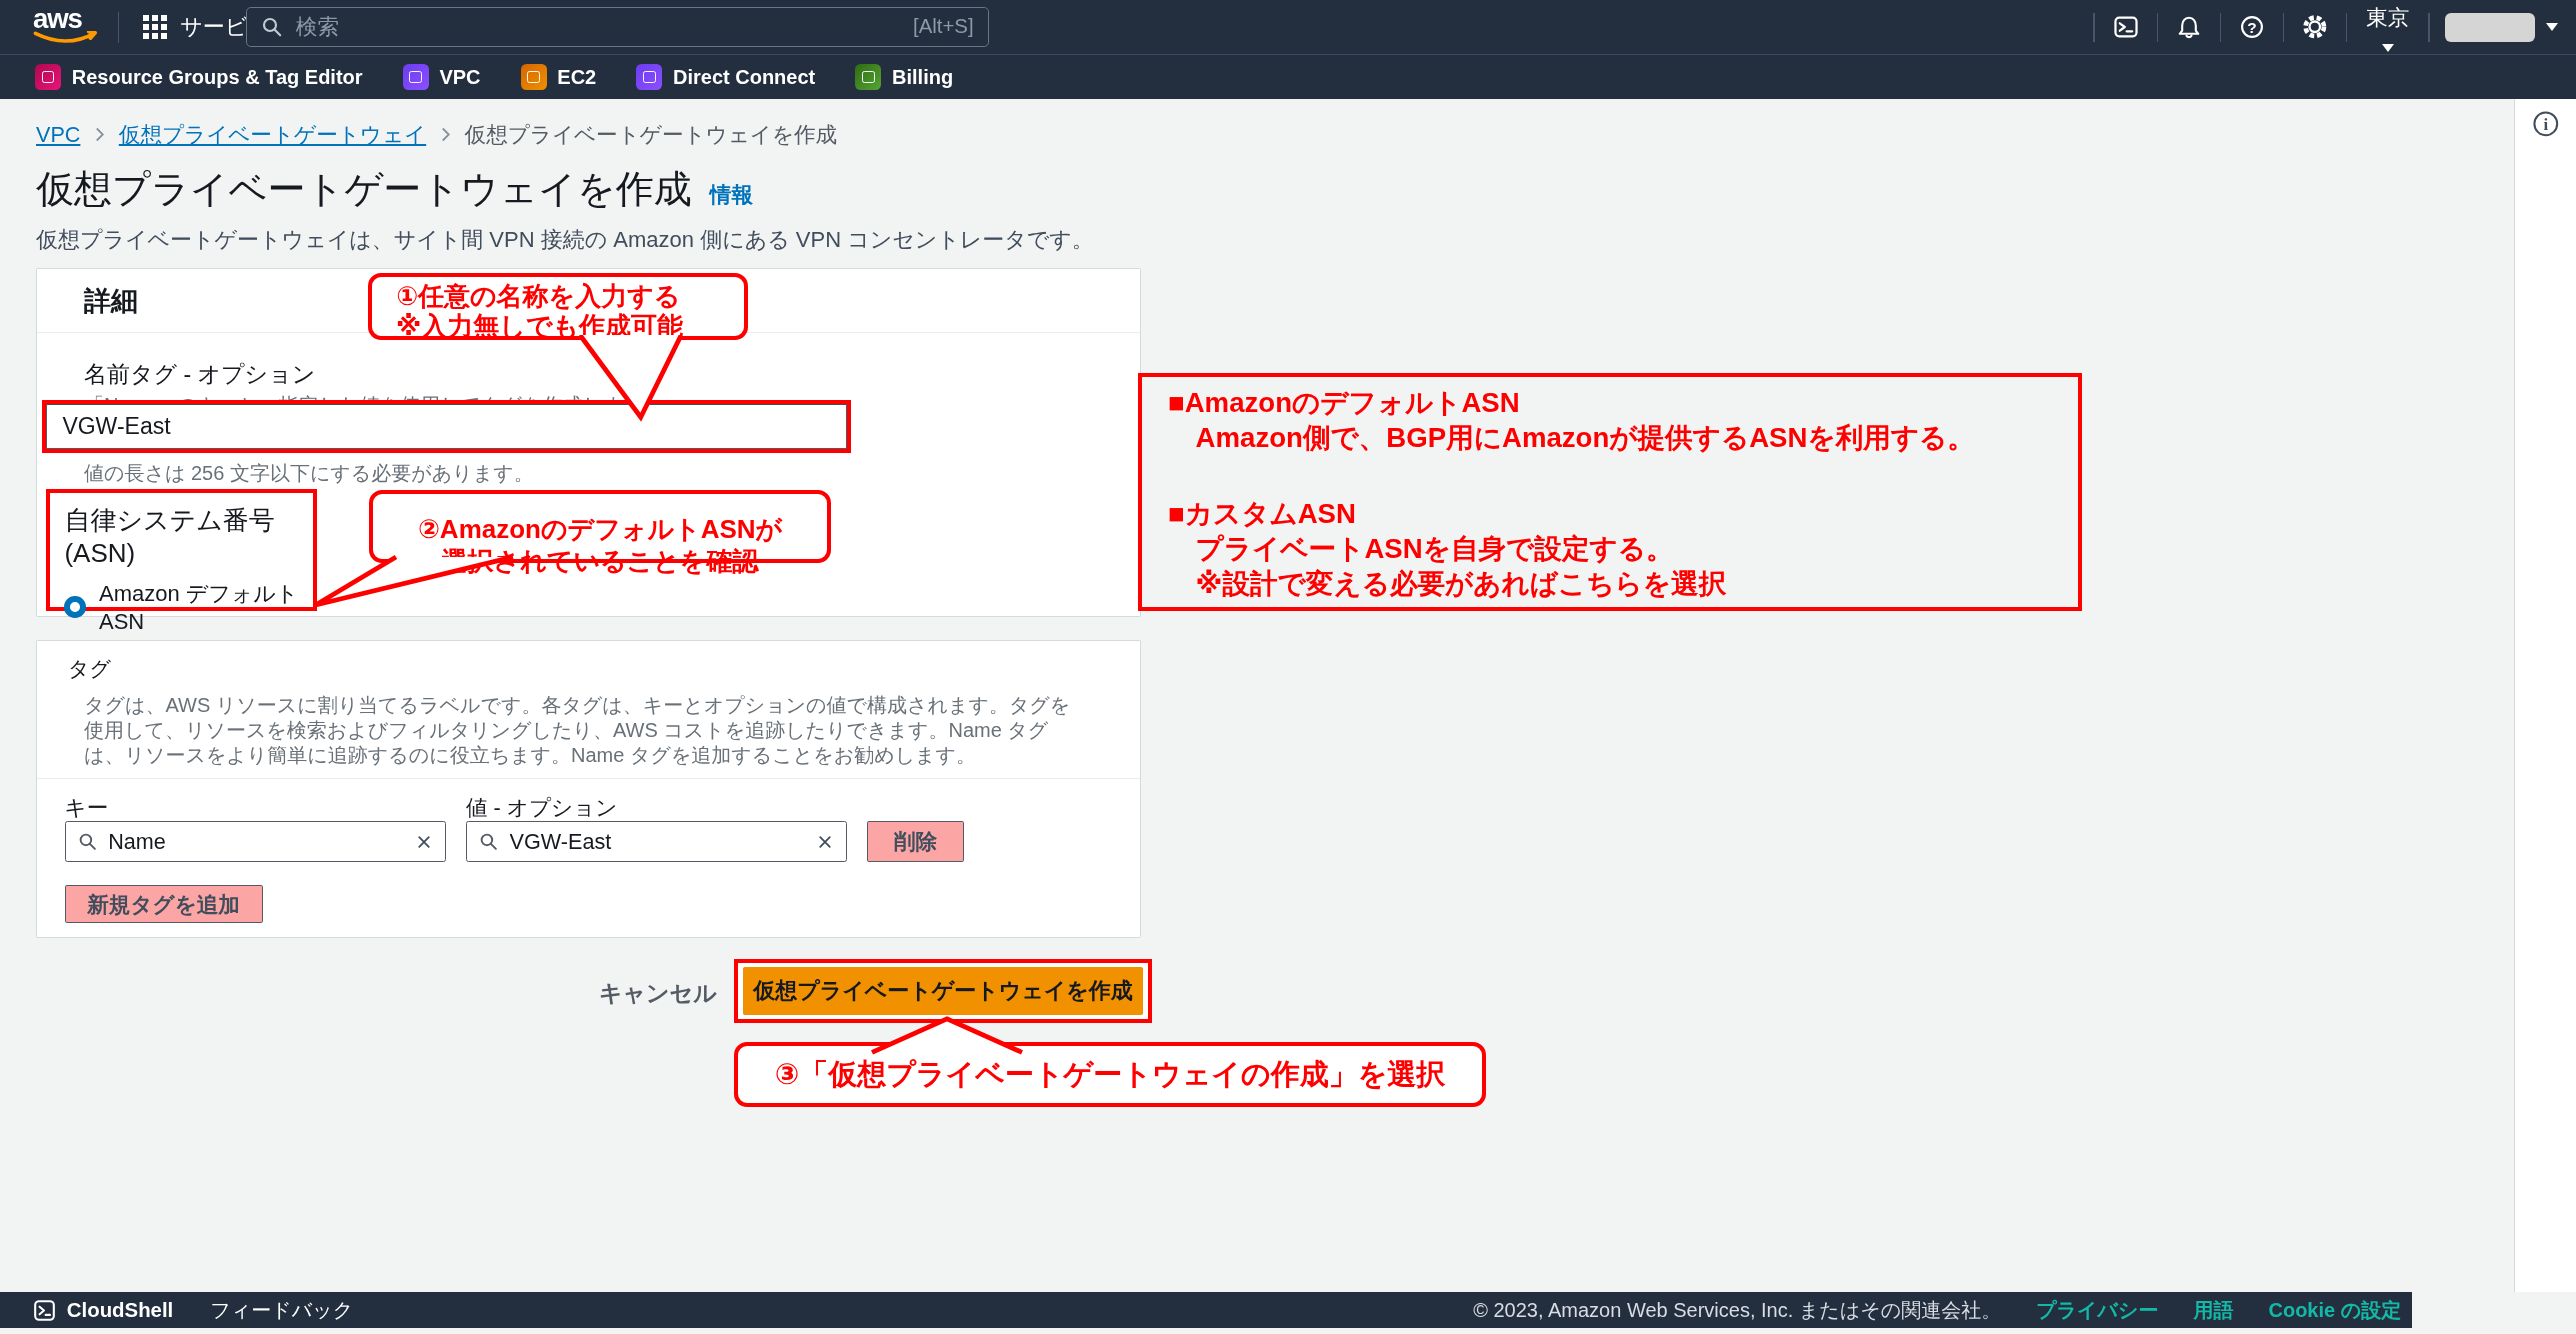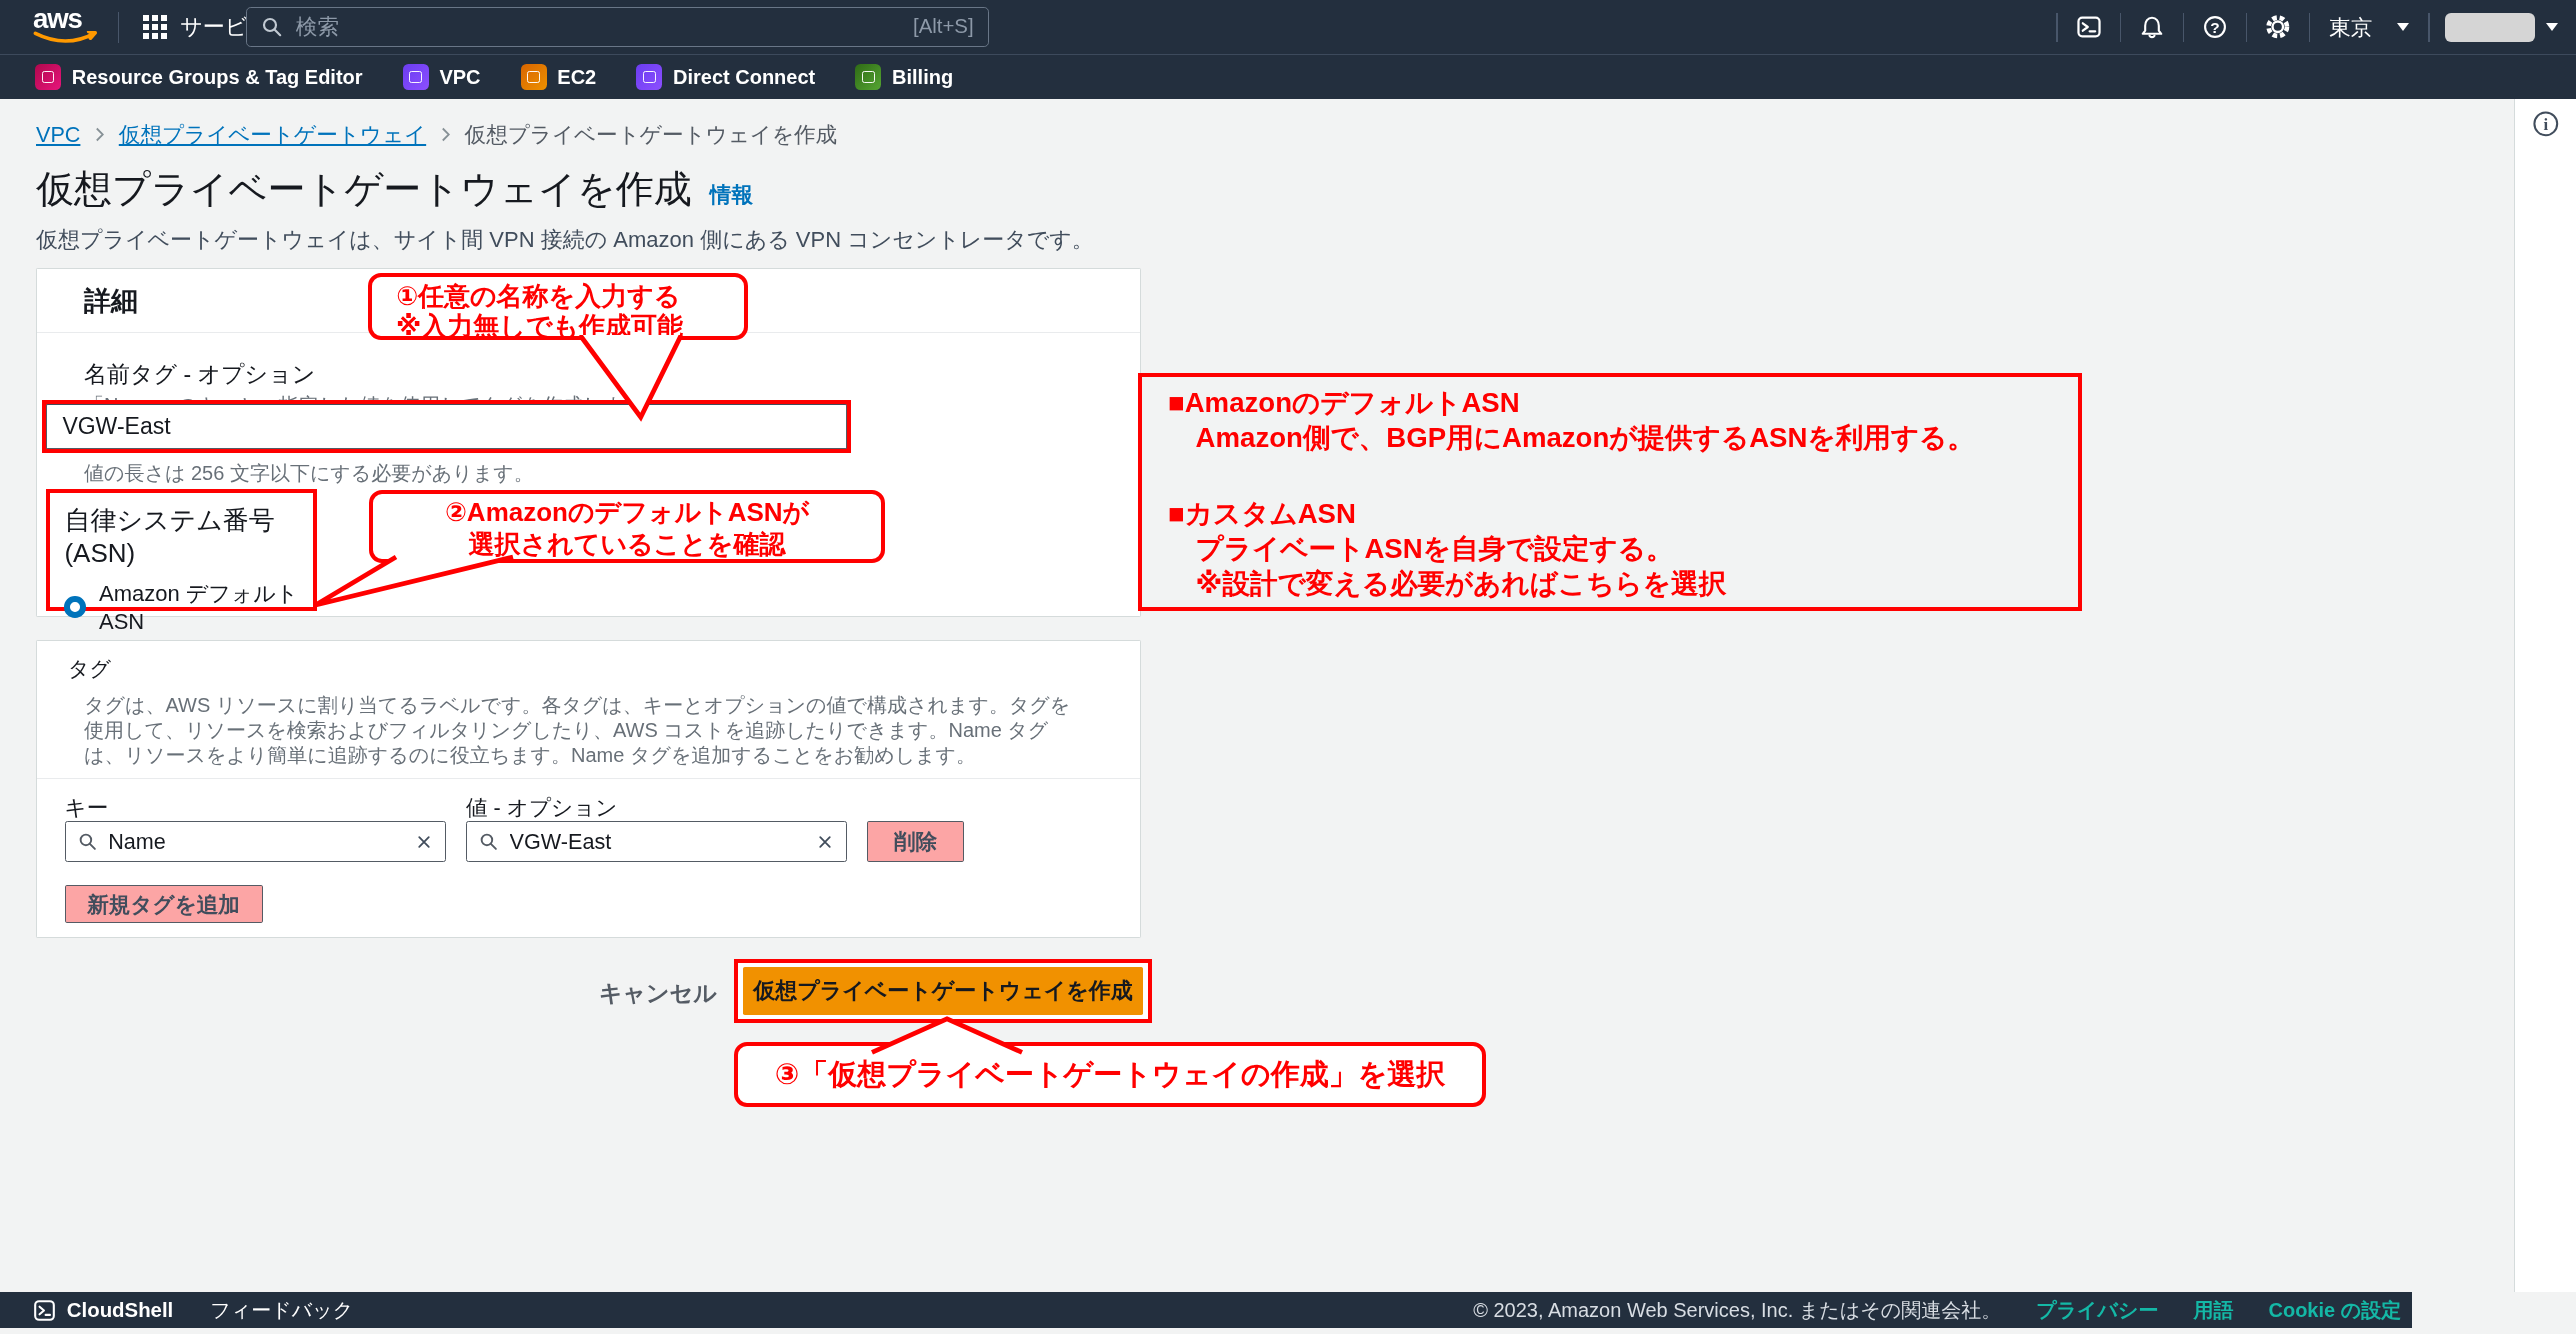--- a/index.html
+++ b/index.html
@@ -16,21 +16,21 @@
   .grid-icon i{background:#fff;display:block;}
   .services span{color:#fff;font-size:22px;}
   .searchbox{position:absolute;left:246px;top:6.6px;width:743px;height:40px;box-sizing:border-box;
              border:1.2px solid #697687;border-radius:4.8px;background:#232f3e;display:flex;align-items:center;padding:0 14.4px;gap:10.8px;}
   .searchbox input{flex:1;background:transparent;border:none;outline:none;color:#fff;font-size:21.6px;min-width:0;font-family:inherit;}
   .searchbox input::placeholder{color:#8d99a8;opacity:1;}
   .shortcut{color:#8d99a8;font-size:20.4px;}
   .nav-right{position:absolute;right:8.4px;top:0;height:54px;display:flex;align-items:center;}
   .sep{width:1.2px;height:29px;background:#48566a;margin:0 6px;}
   .nav-icon{width:50px;height:38px;display:flex;align-items:center;justify-content:center;cursor:pointer;}
-  .region{display:flex;align-items:center;gap:25px;padding:0 13px;cursor:pointer;}
+  .region{display:flex;align-items:center;gap:12px;padding:0 13px;cursor:pointer;flex-direction:column;}
   .region span{color:#fff;font-size:21.6px;}
   .caret{width:0;height:0;border-left:6.6px solid transparent;border-right:6.6px solid transparent;border-top:8.4px solid #fff;}
   .account{display:flex;align-items:center;gap:10.8px;padding:0 9.6px;cursor:pointer;}
   .account-redact{width:90px;height:29px;background:#d5d5d5;border-radius:6px;}
   
   .favbar{position:absolute;left:0;top:54px;width:2576px;height:45px;background:#232f3e;border-top:1.2px solid #3d4a5c;
           box-sizing:border-box;display:flex;align-items:center;padding-left:35px;gap:40px;}
   .fav{display:flex;align-items:center;gap:10.8px;cursor:pointer;}
   .fav-icon{width:26px;height:26px;border-radius:5.4px;position:relative;flex:0 0 auto;}
   .fav-icon::after{content:"";position:absolute;inset:6.6px;border:1.8px solid rgba(255,255,255,.95);border-radius:2.4px;}
@@ -80,21 +80,21 @@
   #addTagBtn{position:absolute;left:27.6px;top:244px;width:198px;height:38px;}
   
   .cancel-link{position:absolute;left:599px;top:978px;font-size:23px;font-weight:700;color:#545b64;cursor:pointer;}
   .create-wrap{position:absolute;left:734px;top:959px;width:418px;height:64px;border:4.8px solid #ff0000;box-sizing:border-box;
                display:flex;align-items:center;justify-content:center;background:#fff;}
   .create-btn{width:400px;height:48px;background:#f19100;border:none;border-radius:1.8px;font-size:22px;font-weight:700;color:#16191f;
               font-family:inherit;cursor:pointer;}
   
   .callout{position:absolute;background:#fff;border:4.2px solid #ff0000;border-radius:13px;box-sizing:border-box;color:#ff0000;font-weight:700;}
   #c1{left:368px;top:273px;width:380px;height:67px;padding:3.6px 0 0 24px;font-size:26px;line-height:30px;}
-  #c2{left:369px;top:490px;width:516px;height:73px;text-align:center;font-size:26px;line-height:32px;padding-top:2px;}
+  #c2{left:369px;top:490px;width:462px;height:73px;text-align:center;font-size:26px;line-height:32px;padding-top:19px;}
   #c3{left:734px;top:1042px;width:752px;height:65px;display:flex;align-items:center;justify-content:center;font-size:29px;}
   .pointer{position:absolute;}
   #infoBox{position:absolute;left:1138px;top:373px;width:944px;height:238px;border:4.2px solid #ff0000;box-sizing:border-box;
            padding:8.4px 26px;color:#ff0000;font-weight:700;font-size:27.6px;}
   .ib-line{line-height:35px;min-height:35px;white-space:nowrap;}
   .ib-line.blank{min-height:41px;}
   
   .side-panel{position:absolute;left:2514px;top:99px;width:62px;height:1193px;background:#fff;border-left:0.6px solid #d5dbdb;box-sizing:border-box;}
   .side-info-btn{position:absolute;left:17px;top:10.8px;width:27.6px;height:27.6px;cursor:pointer;}
   

